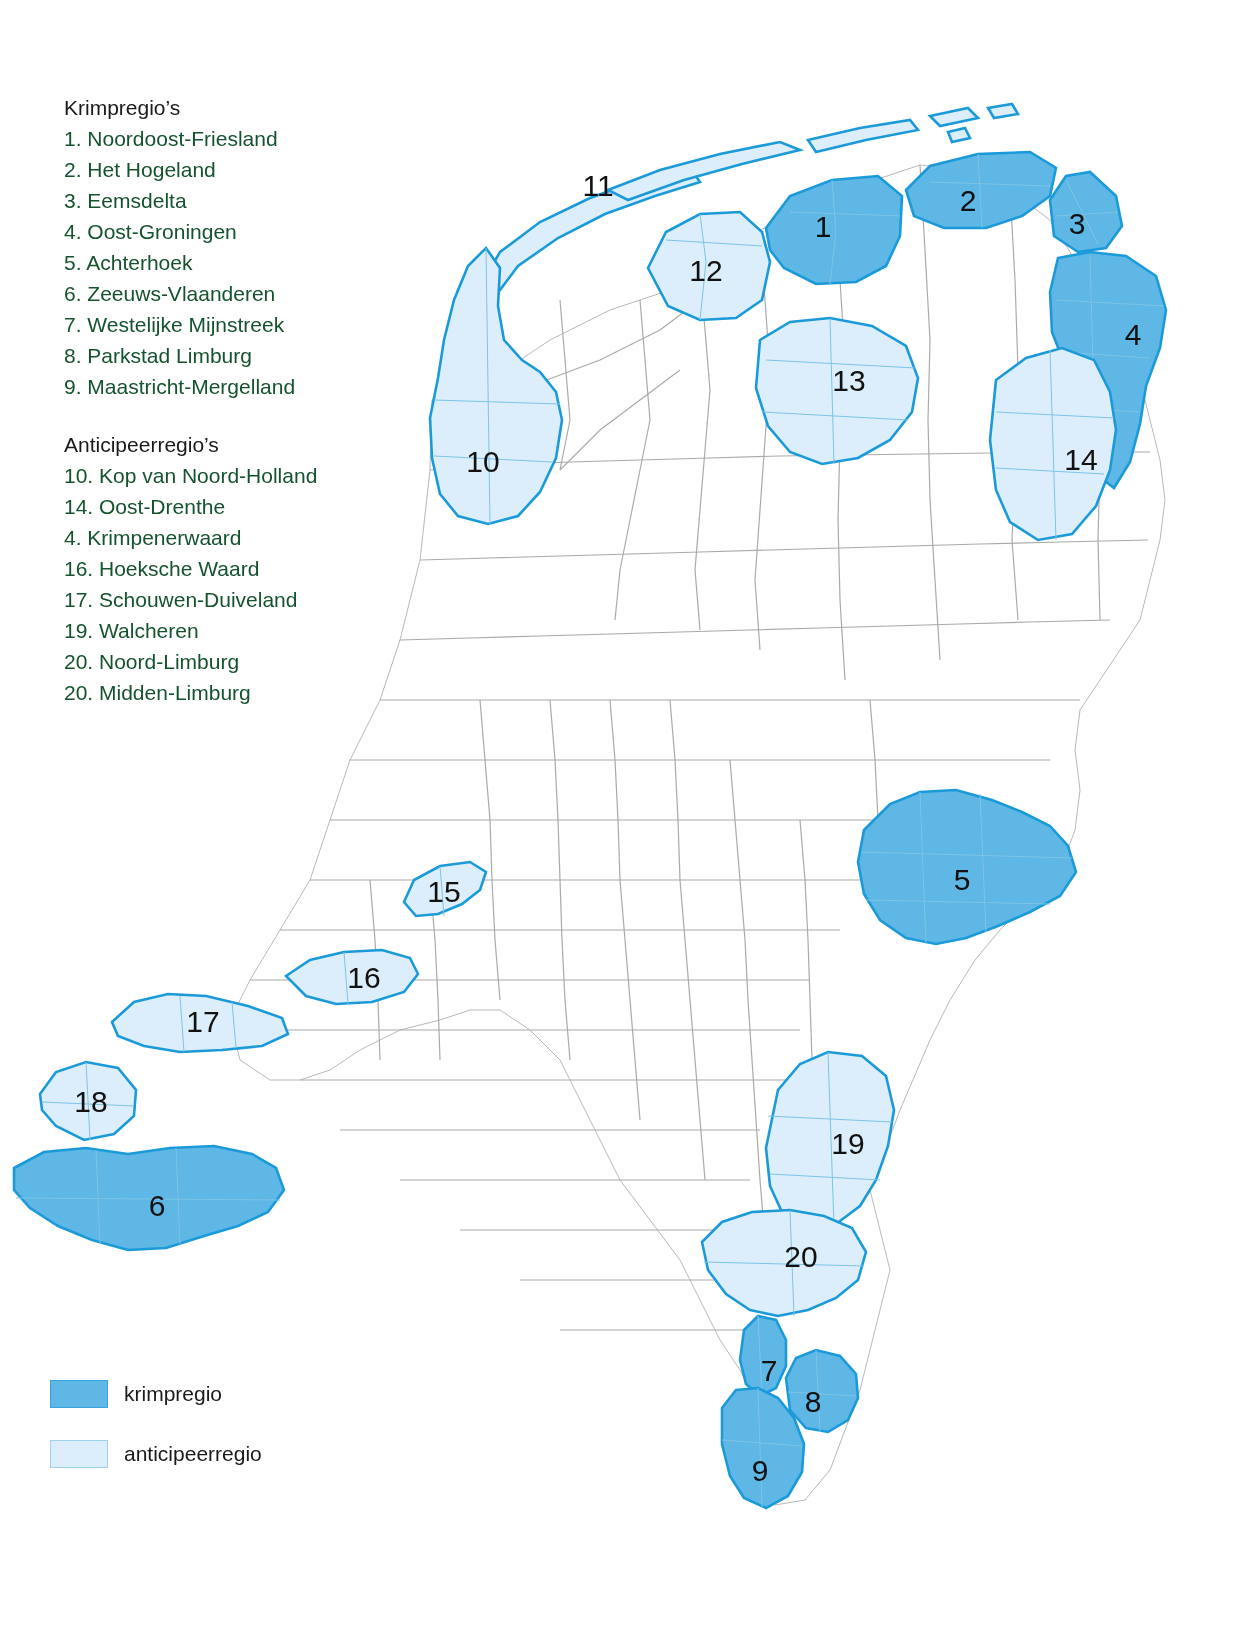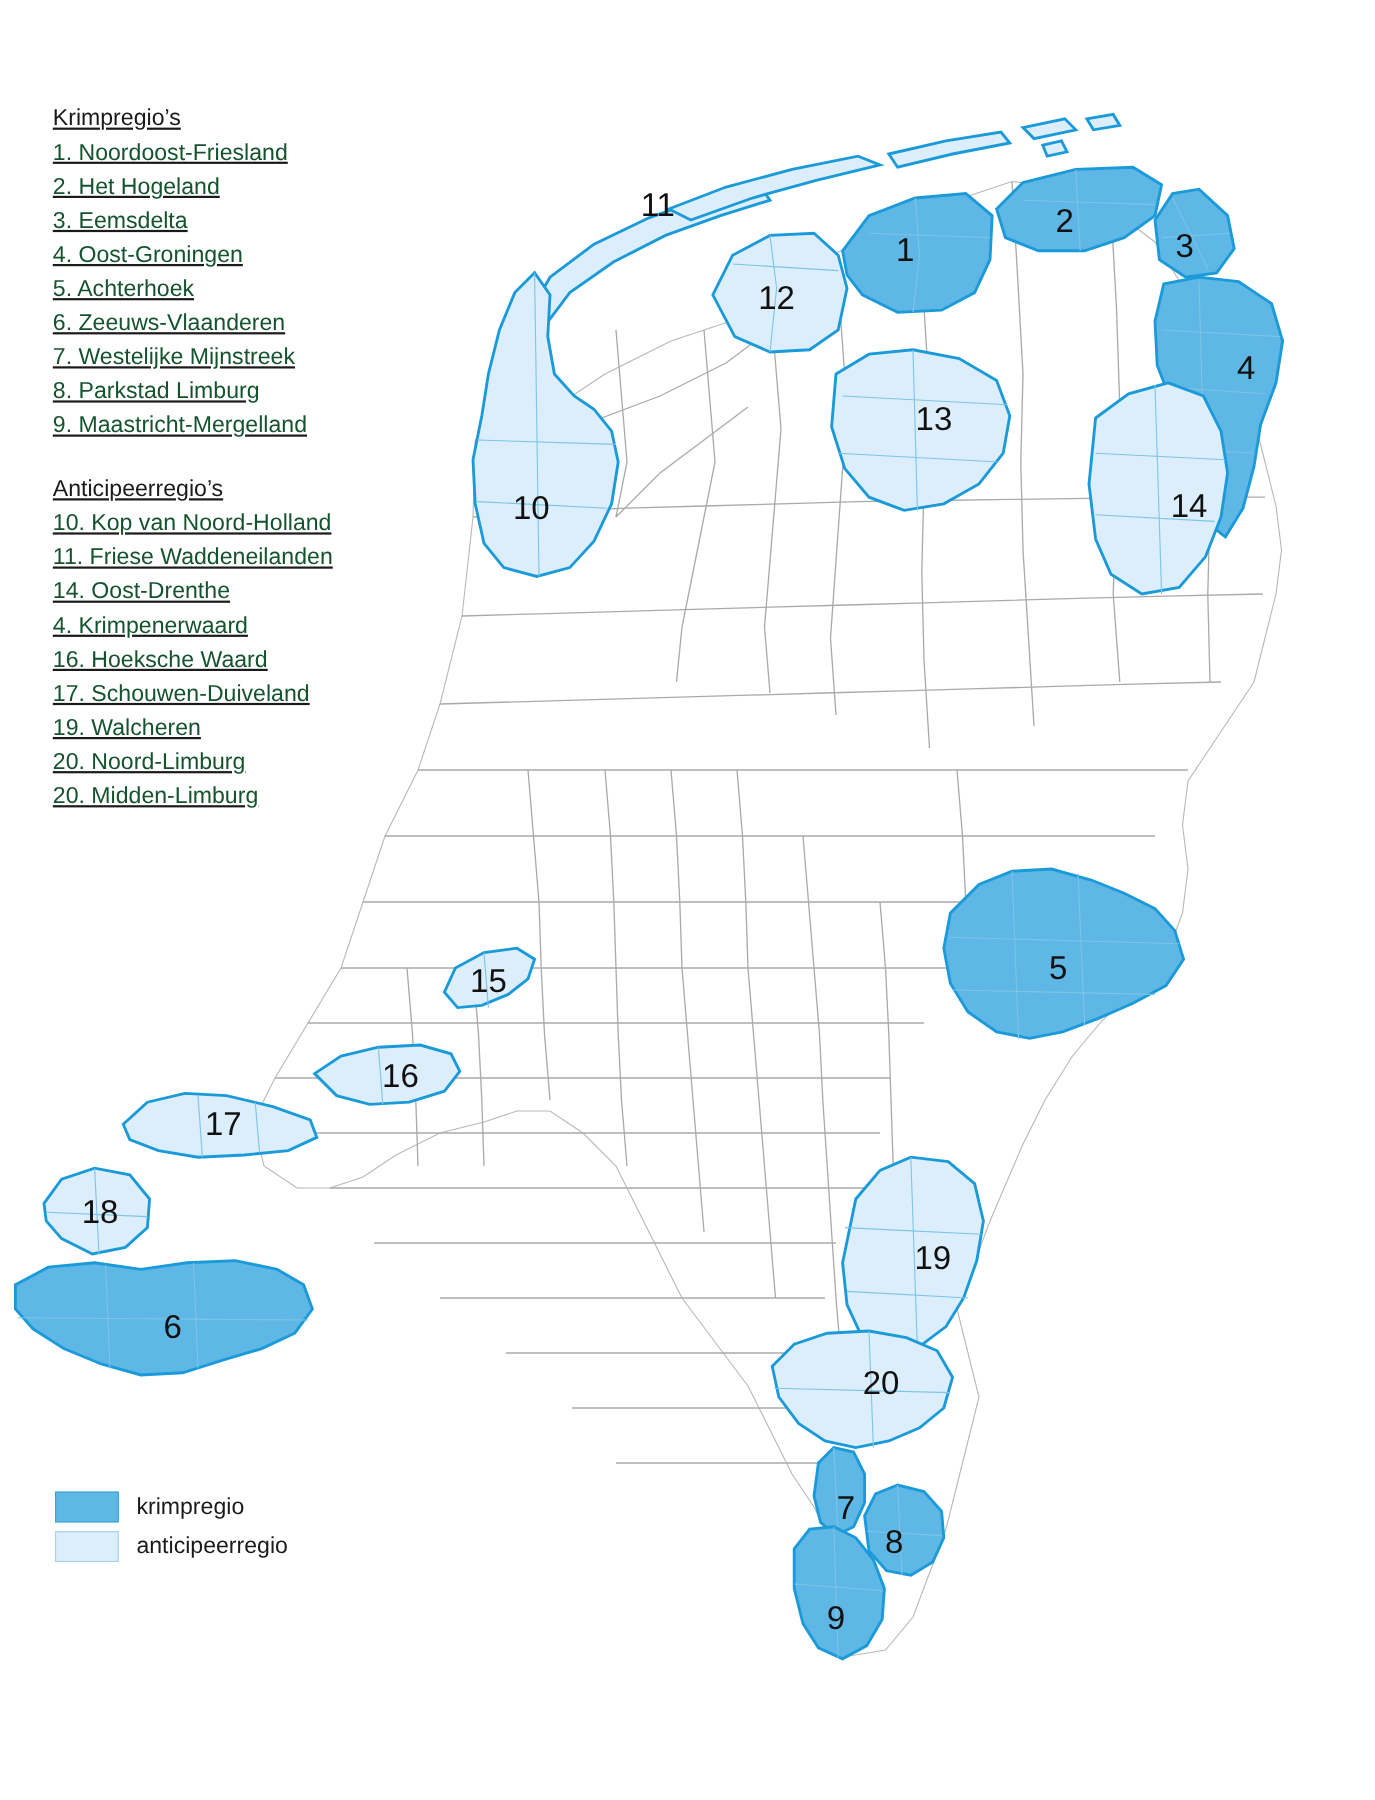--- a/index.html
+++ b/index.html
@@ -12,24 +12,23 @@
     height: 1636px;
     position: relative;
     overflow: hidden;
     font-family: "Liberation Sans", sans-serif;
     color: #1a1a1a;
   }
 
   
   #legend-lists {
     position: absolute;
-    left: 48px;
+    left: 64px;
     top: 92px;
     width: 320px;
-    text-decoration: underline;
   }
   .list-heading {
     font-size: 21px;
     line-height: 31px;
     color: #1a1a1a;
     white-space: nowrap;
   }
   .list-item {
     font-size: 21px;
     line-height: 31px;
@@ -43,20 +42,21 @@
   
   #map-key {
     position: absolute;
     left: 50px;
     top: 1352px;
   }
   .key-row {
     display: flex;
     align-items: center;
     height: 36px;
+    margin-top: 24px;
   }
   .key-swatch {
     width: 56px;
     height: 26px;
     margin-right: 16px;
     border: 1px solid #2a9bd6;
   }
   .key-swatch.krimp { background: #5eb7e4; border-color: #3ba3db; }
   .key-swatch.anticip { background: #dceefb; border-color: #9fd2ee; }
   .key-label {
@@ -290,21 +290,20 @@
   <div class="list-item">5. Achterhoek</div>
   <div class="list-item">6. Zeeuws-Vlaanderen</div>
   <div class="list-item">7. Westelijke Mijnstreek</div>
   <div class="list-item">8. Parkstad Limburg</div>
   <div class="list-item">9. Maastricht-Mergelland</div>
 
   <div class="list-gap"></div>
 
   <div class="list-heading">Anticipeerregio’s</div>
   <div class="list-item">10. Kop van Noord-Holland</div>
-  <div class="list-item">11. Friese Waddeneilanden</div>
   <div class="list-item">14. Oost-Drenthe</div>
   <div class="list-item">4. Krimpenerwaard</div>
   <div class="list-item">16. Hoeksche Waard</div>
   <div class="list-item">17. Schouwen-Duiveland</div>
   <div class="list-item">19. Walcheren</div>
   <div class="list-item">20. Noord-Limburg</div>
   <div class="list-item">20. Midden-Limburg</div>
 </div>
 
 <div id="map-key">

